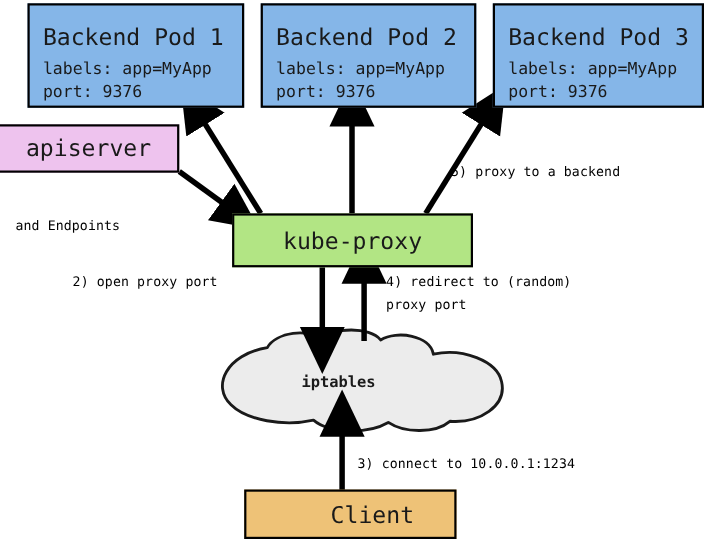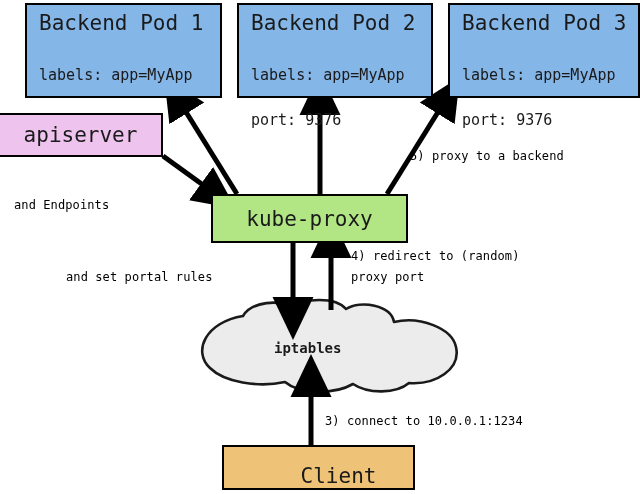--- a/index.html
+++ b/index.html
@@ -27,23 +27,22 @@
     box-sizing: border-box;
     border: 2px solid #000000;
     display: flex;
     flex-direction: column;
     justify-content: center;
     font-family: "DejaVu Sans Mono", monospace;
     color: #1a1a1a;
   }
   .pod {
     background: #85b6e8;
-    padding: 2px 10px 4px 12px;
+    padding: 13px 10px 4px 12px;
     justify-content: flex-start;
-    gap: 24px;
   }
   .pod-title {
     font-size: 21px;
     line-height: 27px;
     letter-spacing: 0px;
     margin-top: 3px;
     white-space: nowrap;
   }
   .pod-line {
     font-size: 15px;
@@ -59,21 +58,21 @@
   }
   .kubeproxy {
     background: #b2e584;
     align-items: center;
     justify-content: center;
     font-size: 21px;
   }
   .client {
     background: #eec277;
     align-items: center;
-    justify-content: flex-end;
+    justify-content: center;
     font-size: 21px;
     padding-left: 40px;
   }
   .cloud-label {
     position: absolute;
     font-family: "DejaVu Sans Mono", monospace;
     font-size: 14px;
     color: #1a1a1a;
     white-space: nowrap;
     font-weight: bold;
@@ -144,33 +143,33 @@
   <div class="node pod" style="left:448px; top:3px; width:192px; height:95px;">
     <div class="pod-title">Backend Pod 3</div>
     <div class="pod-line first">labels: app=MyApp</div>
     <div class="pod-line">port: 9376</div>
   </div>
 
   <div class="node apiserver" style="left:-2px; top:113px; width:165px; height:44px;">
     <span>apiserver</span>
   </div>
 
-  <div class="node kubeproxy" style="left:211px; top:194px; width:197px; height:49px;">
+  <div class="node kubeproxy" style="left:211px; top:194px; width:219px; height:49px;">
     <span>kube-proxy</span>
   </div>
 
   <div class="cloud-label" style="left:274px; top:340px;">iptables</div>
 
   <div class="node client" style="left:222px; top:445px; width:193px; height:45px;">
     <span>Client</span>
   </div>
 
   <div class="anno" style="left:14px; top:195px;">and Endpoints</div>
 
-  <div class="anno" style="left:66px; top:267px;">and set portal rules</div>
+  <div class="anno" style="left:66px; top:246px;">2) open proxy port</div>
 
   <div class="anno" style="left:325px; top:411px;">3) connect to 10.0.0.1:1234</div>
 
   <div class="anno" style="left:351px; top:246px;">4) redirect to (random)</div>
   <div class="anno" style="left:351px; top:267px;">proxy port</div>
 
   <div class="anno" style="left:410px; top:146px;">5) proxy to a backend</div>
 
 </div>
 

